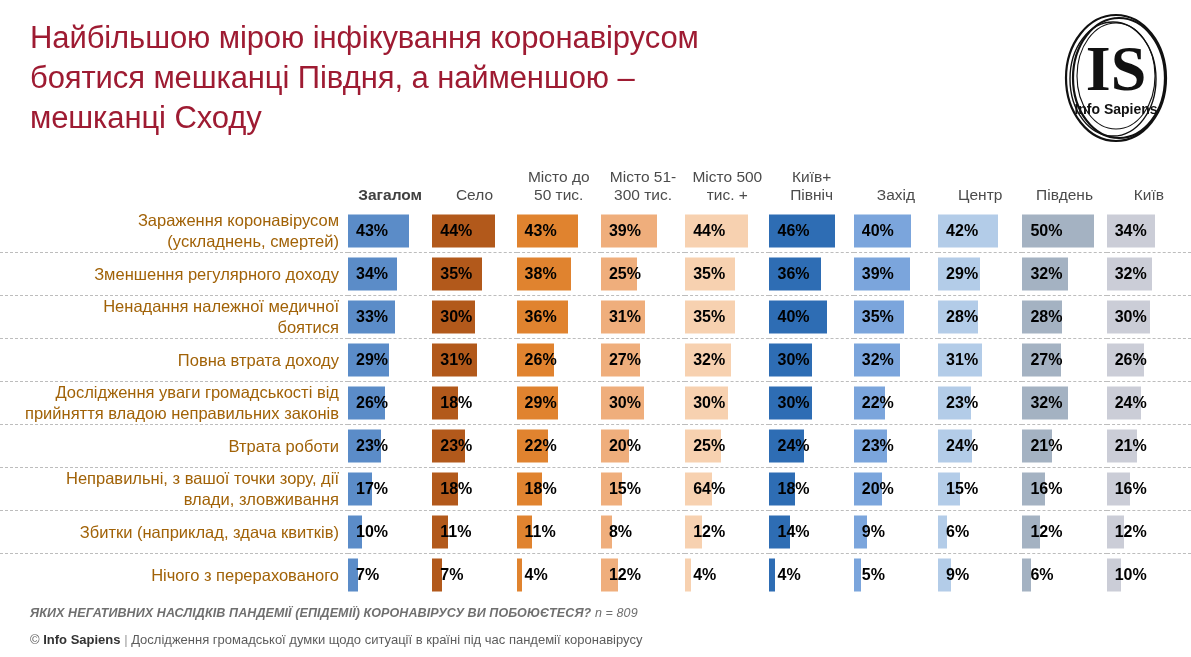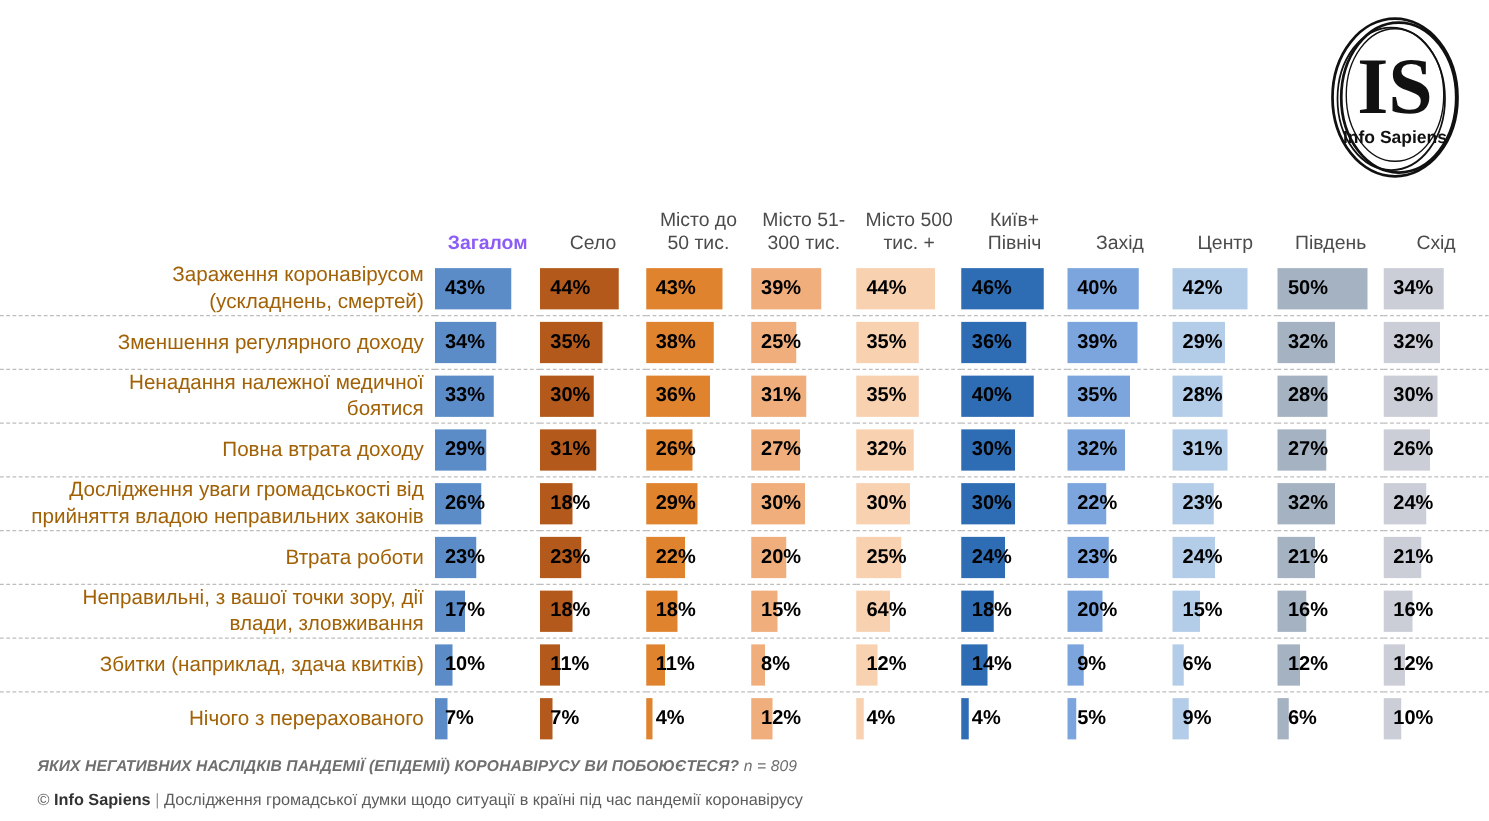--- a/index.html
+++ b/index.html
@@ -45,21 +45,21 @@
 
   table.matrix thead th {
     vertical-align: bottom;
     padding: 0 4px 6px 4px;
     font-size: 15.5px;
     color: #4b4b4b;
     font-weight: 400;
     text-align: center;
     line-height: 18px;
   }
-  table.matrix thead th.total { font-weight: 700; color: #8b5cf6; }
+  table.matrix thead th.total { font-weight: 700; color: #404040; }
   table.matrix thead th.labelhead { padding: 0; }
 
   table.matrix tbody td.rowlabel {
     text-align: right;
     padding: 0 9px 0 0;
     font-size: 16.5px;
     color: #a16207;
     line-height: 21px;
     vertical-align: middle;
     border-bottom: 1px dashed #bdbdbd;
@@ -104,20 +104,25 @@
     font-size: 13px; color: #5c5c5c;
   }
   #copyright b { color: #333; }
   #copyright .sep { color: #9a9a9a; }
 </style>
 </head>
 <body>
 
 <div id="page">
 
+  <div id="title-block">
+    <span class="tline">Найбільшою мірою інфікування коронавірусом</span>
+    <span class="tline">боятися мешканці Півдня, а найменшою –</span>
+    <span class="tline">мешканці Сходу</span>
+  </div>
 
   <div id="logo">
     <svg width="118" height="140" viewBox="0 0 118 140" aria-hidden="true">
       <g fill="none" stroke="#111" stroke-width="2.2">
         <ellipse cx="59" cy="70" rx="50" ry="63"></ellipse>
         <ellipse cx="62" cy="70" rx="46" ry="60"></ellipse>
         <ellipse cx="56" cy="71" rx="43" ry="57" stroke-width="1.4"></ellipse>
         <ellipse cx="59" cy="68" rx="39" ry="53" stroke-width="1.1"></ellipse>
       </g>
       <text x="59" y="82" text-anchor="middle" font-family="Liberation Serif, serif" font-size="64" font-weight="700" fill="#111">IS</text>
@@ -145,21 +150,21 @@
             <th class="labelhead"></th>
             <th class="total">Загалом</th>
             <th class="">Село</th>
             <th class="">Місто до 50 тис.</th>
             <th class="">Місто 51-300 тис.</th>
             <th class="">Місто 500 тис. +</th>
             <th class="">Київ+ Північ</th>
             <th class="">Захід</th>
             <th class="">Центр</th>
             <th class="">Південь</th>
-            <th class="">Схід</th>
+            <th class="">Київ</th>
           </tr>
       </thead>
       <tbody id="body-rows">
           <tr>
             <td class="rowlabel">
               <div>Зараження коронавірусом</div>
               <div>(ускладнень, смертей)</div>
             </td>
             <td class="cell">
               <span class="bar" style="width: 61.49px; background: rgb(91, 140, 200);"></span>

